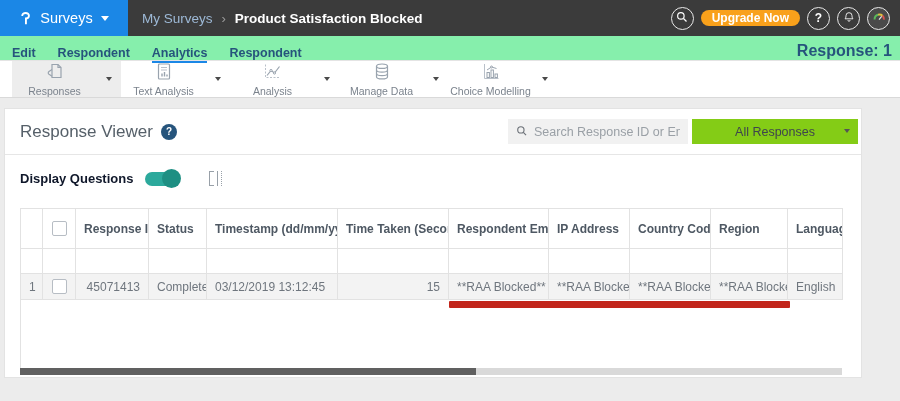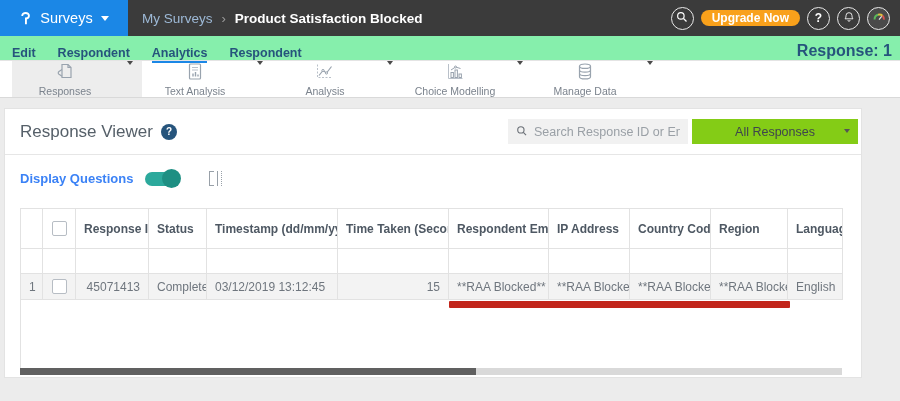--- a/index.html
+++ b/index.html
@@ -27,41 +27,41 @@
   .avatar { width:23px; height:23px; border:1.5px solid #e9e9e9; border-radius:50%; background:#4a4a4a; display:flex; align-items:center; justify-content:center; cursor:pointer; overflow:hidden; }
   
   .navbar { height:24px; background:#86efac; display:flex; align-items:flex-end; padding:12px 8px 0 12px; }
   .nav-tabs { display:flex; gap:22px; align-items:center; }
   .nav-tab { font-size:12.5px; font-weight:bold; color:#26547c; cursor:pointer; }
   .nav-tab .lbl { padding-bottom:1px; }
   .nav-tab.active .lbl { border-bottom:2px solid #1b87e6; }
   .response-count { margin-left:auto; font-size:16px; font-weight:bold; color:#26547c; }
   
   .toolbar { height:38px; background:#fff; border-top:1px solid #e4e4e4; border-bottom:1px solid #d9d9d9; display:flex; padding-left:12px; }
-  .tool-group { width:130px; display:flex; align-items:flex-start; cursor:pointer; }
+  .tool-group { width:109px; display:flex; align-items:center; cursor:pointer; }
   .tool-group.selected { background:#ededed; }
   .tool-main { flex:1; display:flex; flex-direction:column; align-items:center; justify-content:center; gap:1px; padding-top:2px; }
   .tool-label { font-size:10.5px; color:#7b838d; white-space:nowrap; }
   .tool-caret { width:24px; display:flex; align-items:center; justify-content:center; color:#4a4a4a; }
   .tool-caret .caret-down { border-top-width:4px; border-left-width:3.5px; border-right-width:3.5px; }
   
   .panel { position:absolute; left:4px; top:108px; width:858px; height:270px; background:#fff; border:1px solid #e3e3e3; }
   .panel-header { height:46px; border-bottom:1px solid #e6e6e6; display:flex; align-items:center; padding:0 3px 0 15px; }
   .panel-title { font-size:17px; color:#566069; }
   .help-badge { width:16px; height:16px; border-radius:50%; background:#26547c; color:#fff; font-size:10px; font-weight:bold; display:flex; align-items:center; justify-content:center; margin-left:8px; cursor:pointer; }
   .header-right { margin-left:auto; display:flex; gap:4px; }
   .search-box { width:180px; height:25px; background:#f1f1f1; display:flex; align-items:center; padding:0 8px; gap:6px; }
   .search-box input { border:0; outline:0; background:transparent; font-family:"Liberation Sans",sans-serif; font-size:12.5px; color:#555; width:100%; }
   .search-box input::placeholder { color:#9aa0a6; }
   .filter-dropdown { width:166px; height:25px; background:#84cc16; display:flex; align-items:center; justify-content:center; position:relative; cursor:pointer; }
   .filter-dropdown .lbl { font-size:12.5px; color:#3f454d; }
   .filter-dropdown .caret-down { position:absolute; right:8px; top:10px; color:#555; border-top-width:4px; border-left-width:3.5px; border-right-width:3.5px; }
   
   .controls { position:absolute; left:15px; top:62px; display:flex; align-items:center; }
-  .dq-label { font-size:13px; font-weight:bold; color:#3b82f6; }
+  .dq-label { font-size:13px; font-weight:bold; color:#0f172a; }
   .toggle { margin-left:12px; width:34px; height:14px; border-radius:7px; background:#2ca99c; position:relative; cursor:pointer; }
   .toggle .knob { position:absolute; right:-2px; top:-2.5px; width:19px; height:19px; border-radius:50%; background:#1e8f83; }
   .freeze-icon { margin-left:30px; height:15px; display:flex; gap:3px; cursor:pointer; }
   .freeze-icon .bracket { width:5px; border-left:1.5px solid #98a0a8; border-top:1.5px solid #98a0a8; border-bottom:1.5px solid #98a0a8; }
   .freeze-icon .bar { width:0; border-left:1.5px solid #98a0a8; }
   .freeze-icon .dots { width:0; border-left:1.5px dotted #98a0a8; }
   
   table.grid { position:absolute; left:15px; top:99px; width:822px; border-collapse:collapse; table-layout:fixed; }
   table.grid th, table.grid td { border:1px solid #e2e2e2; padding:0 8px; overflow:hidden; white-space:nowrap; }
   table.grid thead th { height:40px; font-size:12px; font-weight:bold; color:#4e5863; text-align:left; background:#fff; }
@@ -175,41 +175,41 @@
           </svg></span>
         <span class="tool-label">Analysis</span>
       </div>
       <div class="tool-caret">
         <span class="caret-down"></span>
       </div>
     </div>
     <div class="tool-group">
       <div class="tool-main">
         <span><svg width="20" height="17" viewBox="0 0 20 17">
+            <ellipse cx="10" cy="3.2" rx="5.5" ry="2.2" fill="none" stroke="#99a3ae" stroke-width="1.2"></ellipse>
+            <path d="M4.5 3.2v10.5c0 1.2 2.5 2.2 5.5 2.2s5.5-1 5.5-2.2V3.2" fill="none" stroke="#99a3ae" stroke-width="1.2"></path>
+            <path d="M4.5 7c0 1.2 2.5 2.2 5.5 2.2S15.5 8.2 15.5 7M4.5 10.5c0 1.2 2.5 2.2 5.5 2.2s5.5-1 5.5-2.2" fill="none" stroke="#99a3ae" stroke-width="1.2"></path>
+          </svg></span>
+        <span class="tool-label">Manage Data</span>
+      </div>
+      <div class="tool-caret">
+        <span class="caret-down"></span>
+      </div>
+    </div>
+    <div class="tool-group">
+      <div class="tool-main">
+        <span><svg width="20" height="17" viewBox="0 0 20 17">
             <path d="M3.5 1v14.5h14" fill="none" stroke="#b9c0c9" stroke-width="1"></path>
             <rect x="6" y="9.5" width="2.4" height="5" fill="none" stroke="#99a3ae"></rect>
             <rect x="10" y="7" width="2.4" height="7.5" fill="none" stroke="#99a3ae"></rect>
             <rect x="14" y="11" width="2.4" height="3.5" fill="none" stroke="#99a3ae"></rect>
             <polyline points="6,7 10.5,4 15.5,5.5" fill="none" stroke="#99a3ae" stroke-width="1"></polyline>
             <circle cx="10.5" cy="4" r="1" fill="#fff" stroke="#99a3ae"></circle>
           </svg></span>
         <span class="tool-label">Choice Modelling</span>
-      </div>
-      <div class="tool-caret">
-        <span class="caret-down"></span>
-      </div>
-    </div>
-    <div class="tool-group">
-      <div class="tool-main">
-        <span><svg width="20" height="17" viewBox="0 0 20 17">
-            <ellipse cx="10" cy="3.2" rx="5.5" ry="2.2" fill="none" stroke="#99a3ae" stroke-width="1.2"></ellipse>
-            <path d="M4.5 3.2v10.5c0 1.2 2.5 2.2 5.5 2.2s5.5-1 5.5-2.2V3.2" fill="none" stroke="#99a3ae" stroke-width="1.2"></path>
-            <path d="M4.5 7c0 1.2 2.5 2.2 5.5 2.2S15.5 8.2 15.5 7M4.5 10.5c0 1.2 2.5 2.2 5.5 2.2s5.5-1 5.5-2.2" fill="none" stroke="#99a3ae" stroke-width="1.2"></path>
-          </svg></span>
-        <span class="tool-label">Manage Data</span>
       </div>
       <div class="tool-caret">
         <span class="caret-down"></span>
       </div>
     </div>
   </div>
 
 <div class="panel">
   <div class="panel-header">
     <span class="panel-title">Response Viewer</span>

